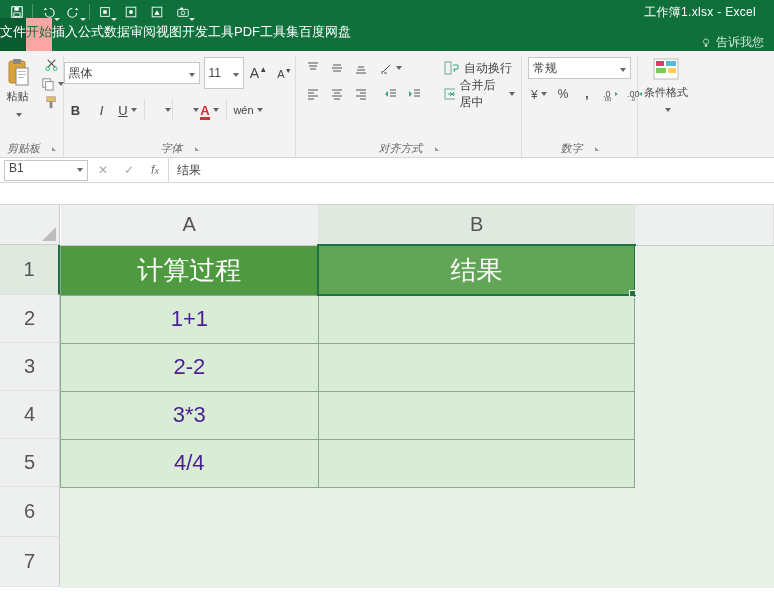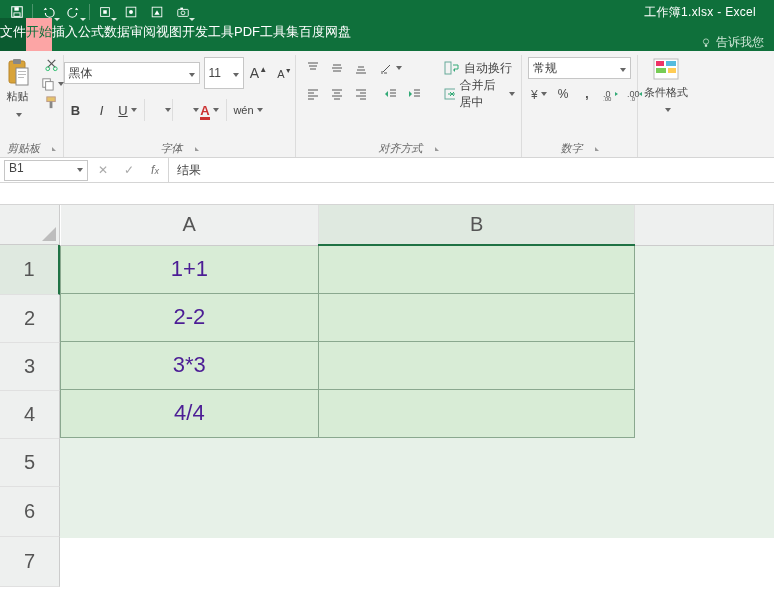--- a/index.html
+++ b/index.html
@@ -465,20 +465,25 @@
     <div class="rowhdr r6">6</div>
     <div class="rowhdr r7">7</div>
   </div>
   <div class="gridwrap">
     <table class="grid">
       <tbody>
           <tr class="colhdr">
         <th class="colA">A</th>
         <th class="colB sel">B</th>
         <th class="colC"></th>
+      </tr>
+      <tr class="row1">
+        <td>计算过程</td>
+        <td class="active">结果</td>
+        <td style="background:#e7f1e8;border:1px solid #e7f1e8;"></td>
       </tr>
       <tr class="data">
         <td>1+1</td>
         <td></td>
         <td style="background:#e7f1e8;border:1px solid #e7f1e8;"></td>
       </tr>
       <tr class="data">
         <td>2-2</td>
         <td></td>
         <td style="background:#e7f1e8;border:1px solid #e7f1e8;"></td>

